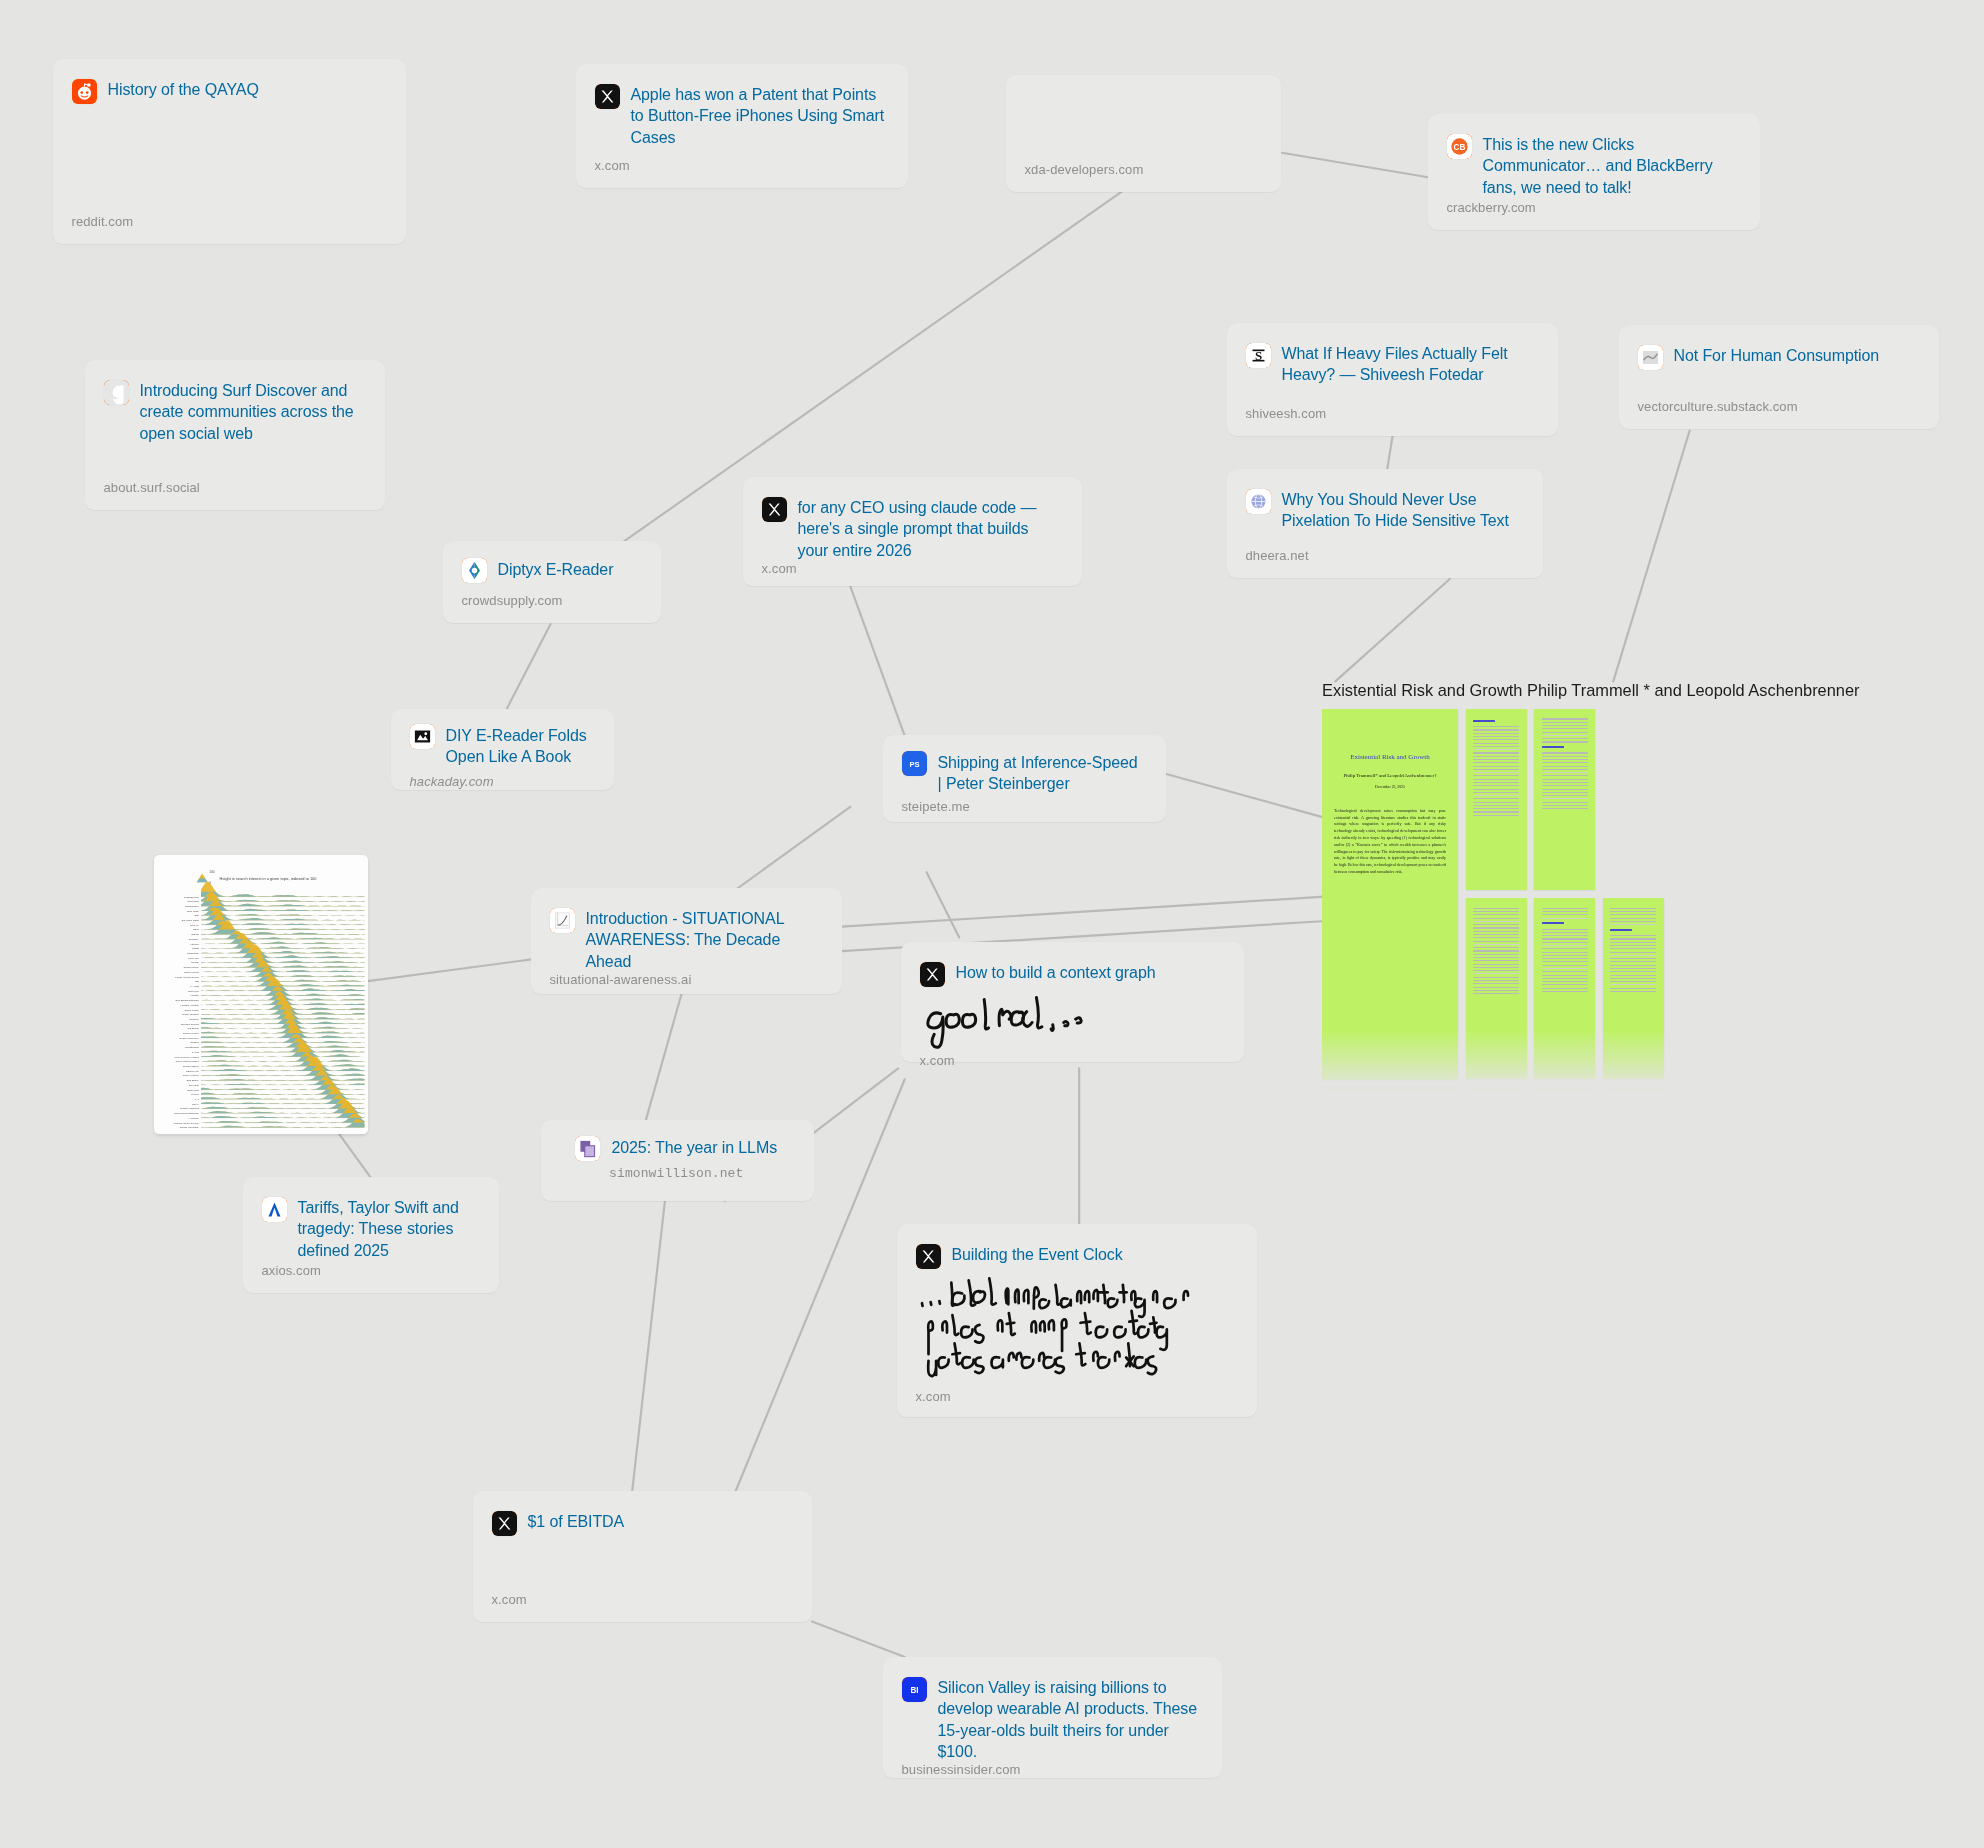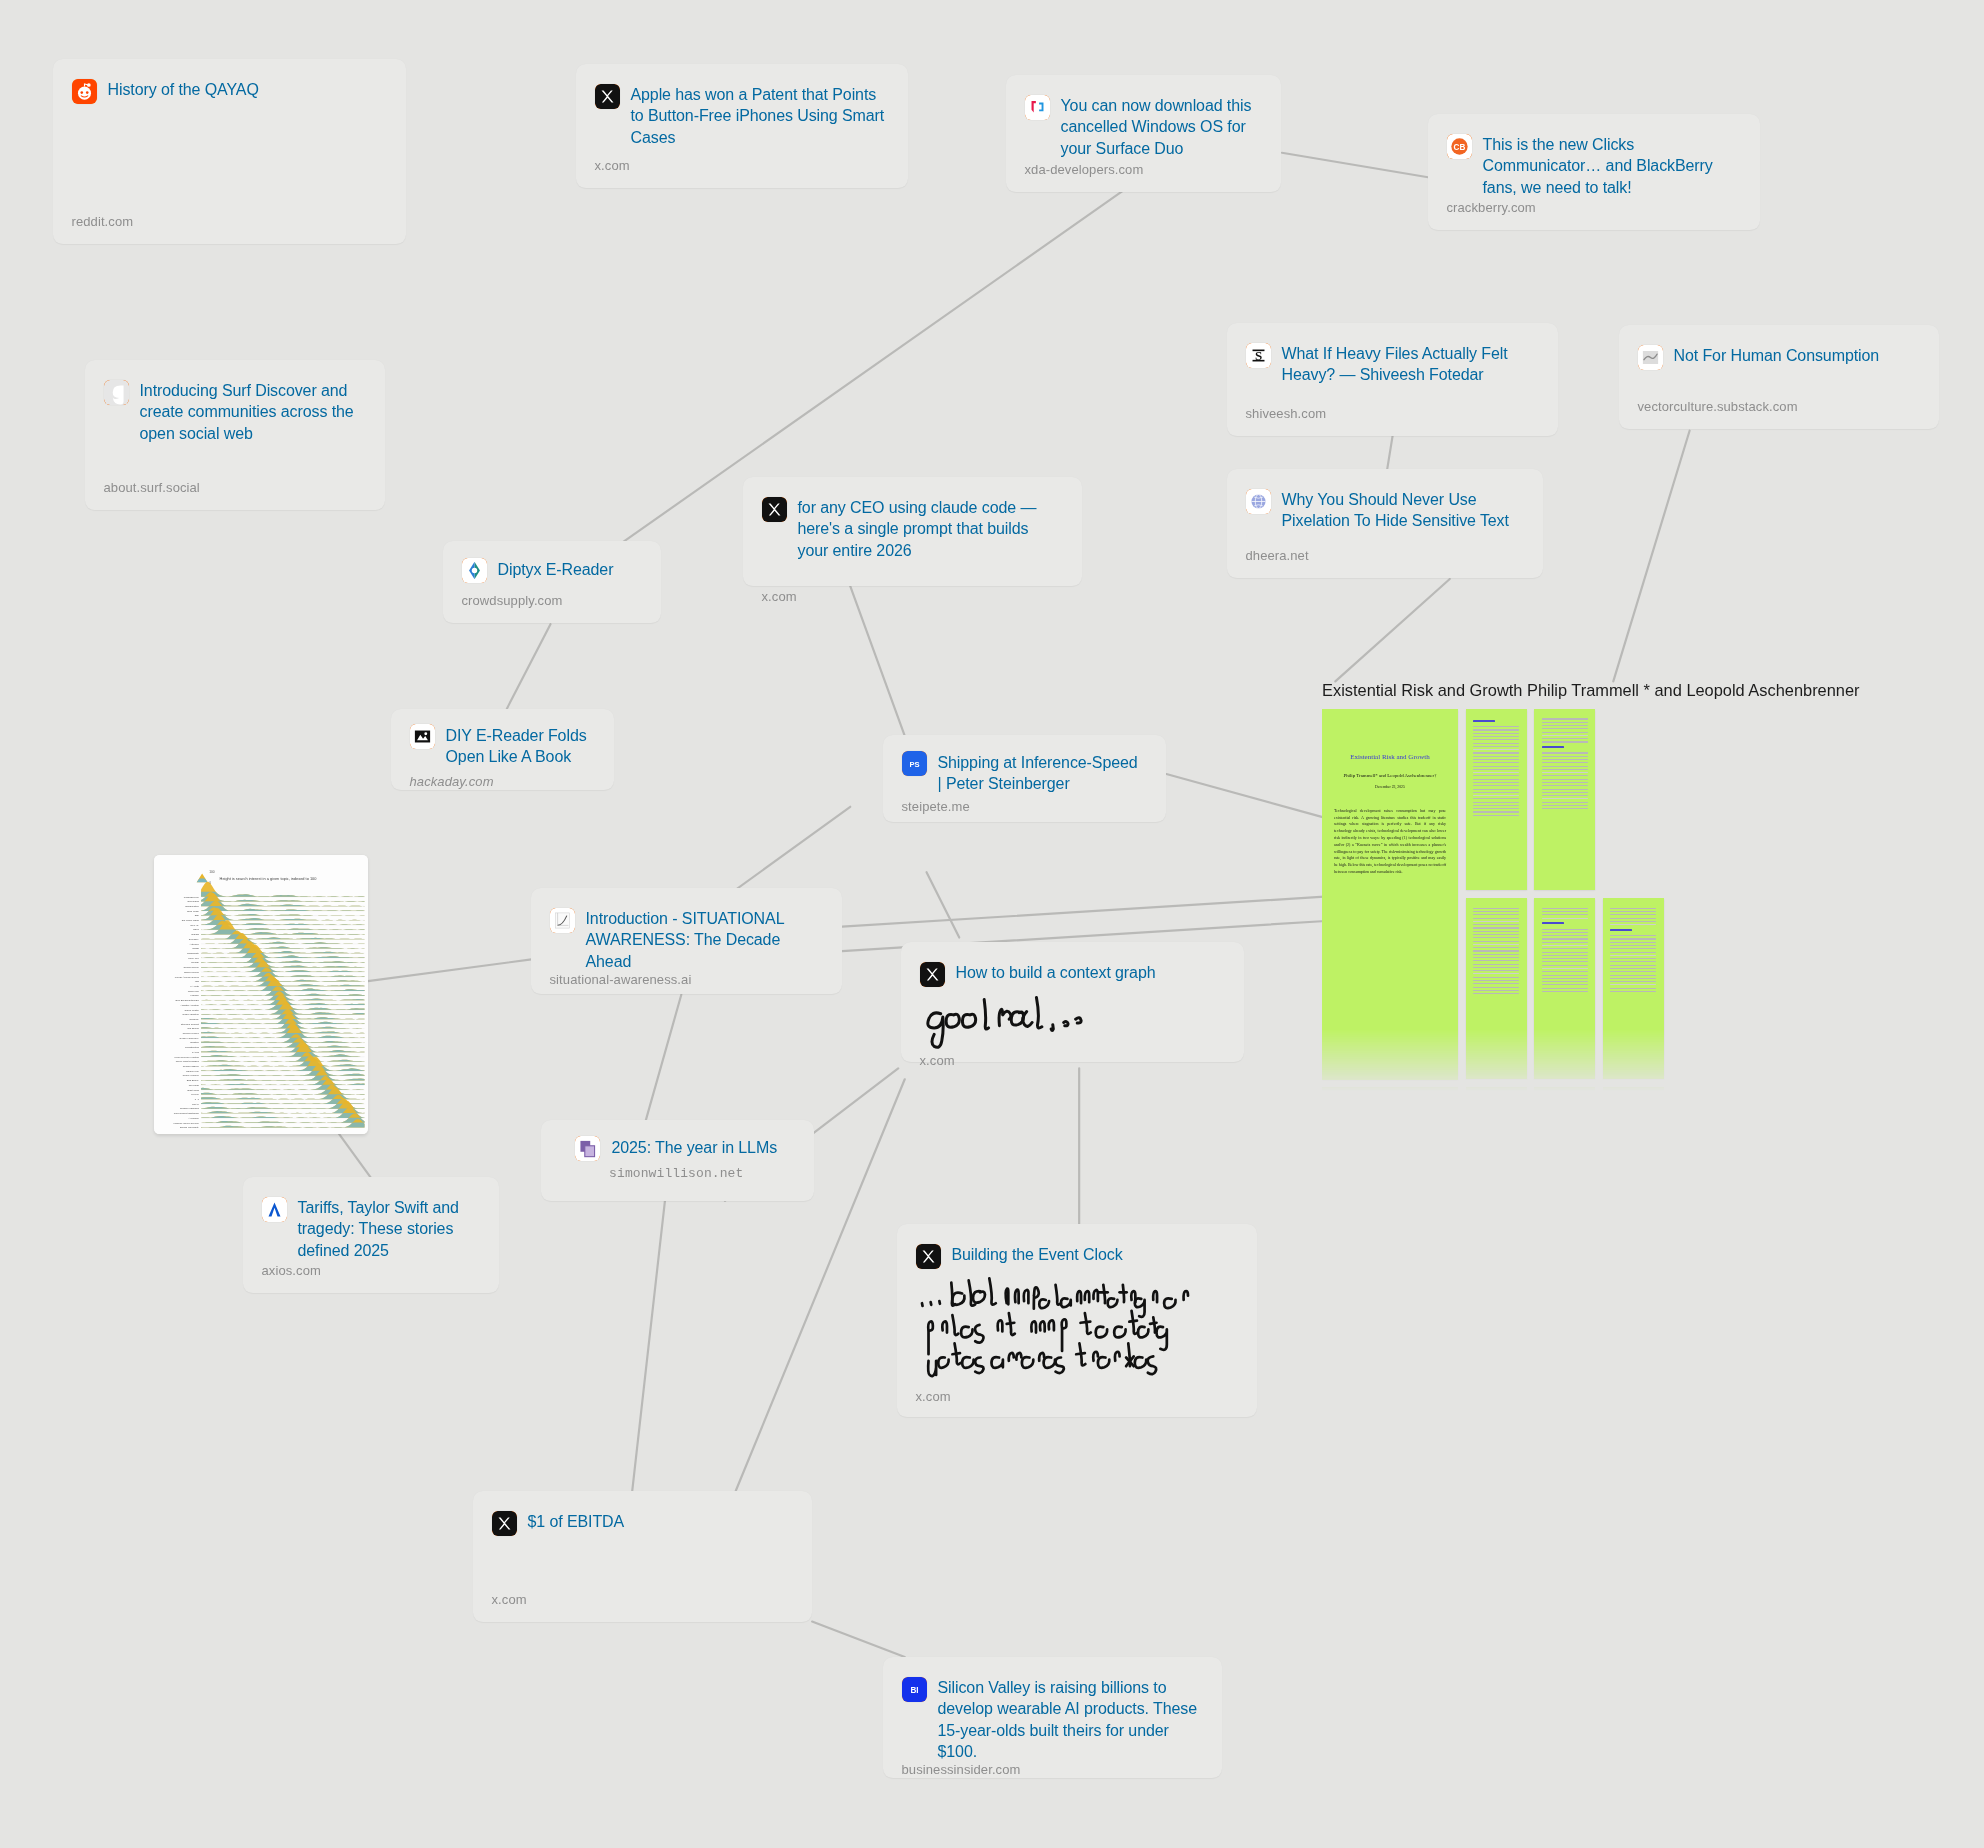--- a/index.html
+++ b/index.html
@@ -132,30 +132,20 @@
             <rect width="46" height="46" rx="10" fill="#111"></rect>
             <path d="M12 12 L21.5 23.2 L12.6 34 h3.2 l7.4-8.9 L30.5 34 H34 L24 22.2 L32.6 12 h-3.2 l-7 8.4 L15.8 12 Z" fill="#fff"></path>
           </svg>
       </span>
       <div class="title">Apple has won a Patent that Points to Button-Free iPhones Using Smart Cases</div>
     </div>
     <div class="domain">x.com</div>
   </div>
 
   <div class="card" style="left:1006px;top:75px;width:275px;height:117px;">
-    <div class="card-head">
-      <span class="fav">
-        <svg width="25" height="25" viewBox="0 0 46 46">
-            <rect width="46" height="46" rx="10" fill="#fff"></rect>
-            <path d="M20 11 H12 V27 L16 32 V15 H20 Z" fill="#e8194b"></path>
-            <path d="M26 14 H34 V30 H26 V26.5 H30.5 V17.5 H26 Z" fill="#2196e0"></path>
-          </svg>
-      </span>
-      <div class="title">You can now download this cancelled Windows OS for your Surface Duo</div>
-    </div>
     <div class="domain">xda-developers.com</div>
   </div>
 
   <div class="card" style="left:1428px;top:114px;width:332px;height:116px;">
     <div class="card-head">
       <span class="fav">
         <svg width="25" height="25" viewBox="0 0 46 46">
             <rect width="46" height="46" rx="11" fill="#fff"></rect>
             <circle cx="23" cy="23" r="15" fill="#F26522"></circle>
             <text x="23" y="29" font-family="Liberation Sans, sans-serif" font-size="15" font-weight="bold" fill="#fff" text-anchor="middle">CB</text>
@@ -201,21 +191,21 @@
             <rect width="46" height="46" rx="10" fill="#fff"></rect>
             <rect x="9" y="11" width="28" height="24" fill="#dcdcdc"></rect>
             <path d="M11 27 q6 -9 12 -4 q6 5 12 -6" stroke="#8d8d8d" stroke-width="2.6" fill="none" stroke-linecap="round"></path>
           </svg>
       </span>
       <div class="title">Not For Human Consumption</div>
     </div>
     <div class="domain">vectorculture.substack.com</div>
   </div>
 
-  <div class="card" style="left:743px;top:477px;width:339px;height:109px;gap:28px;">
+  <div class="card" style="left:743px;top:477px;width:339px;height:109px;">
     <div class="card-head">
       <span class="fav">
         <svg width="25" height="25" viewBox="0 0 46 46">
             <rect width="46" height="46" rx="10" fill="#111"></rect>
             <path d="M12 12 L21.5 23.2 L12.6 34 h3.2 l7.4-8.9 L30.5 34 H34 L24 22.2 L32.6 12 h-3.2 l-7 8.4 L15.8 12 Z" fill="#fff"></path>
           </svg>
       </span>
       <div class="title">for any CEO using claude code — here's a single prompt that builds your entire 2026</div>
     </div>
     <div class="domain">x.com</div>

